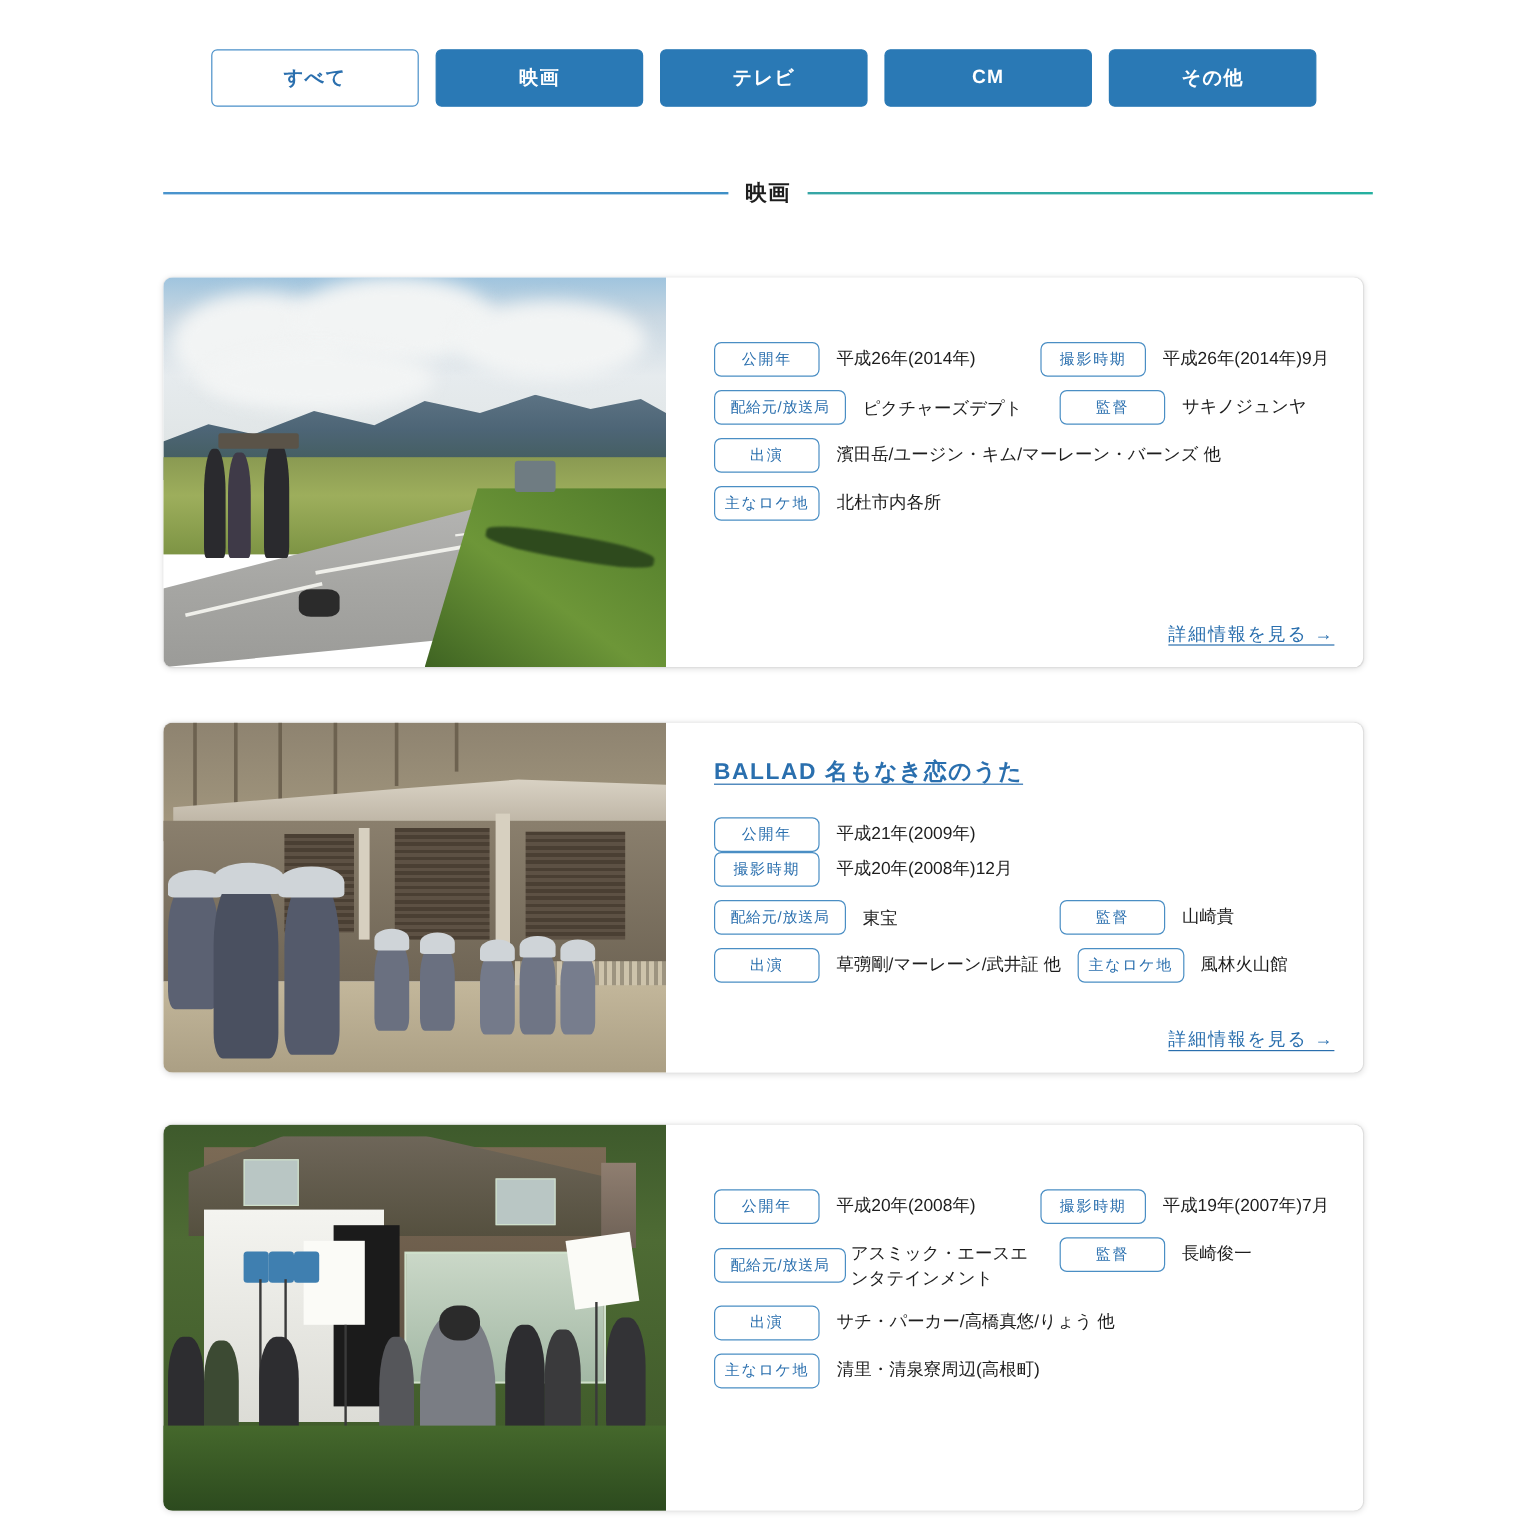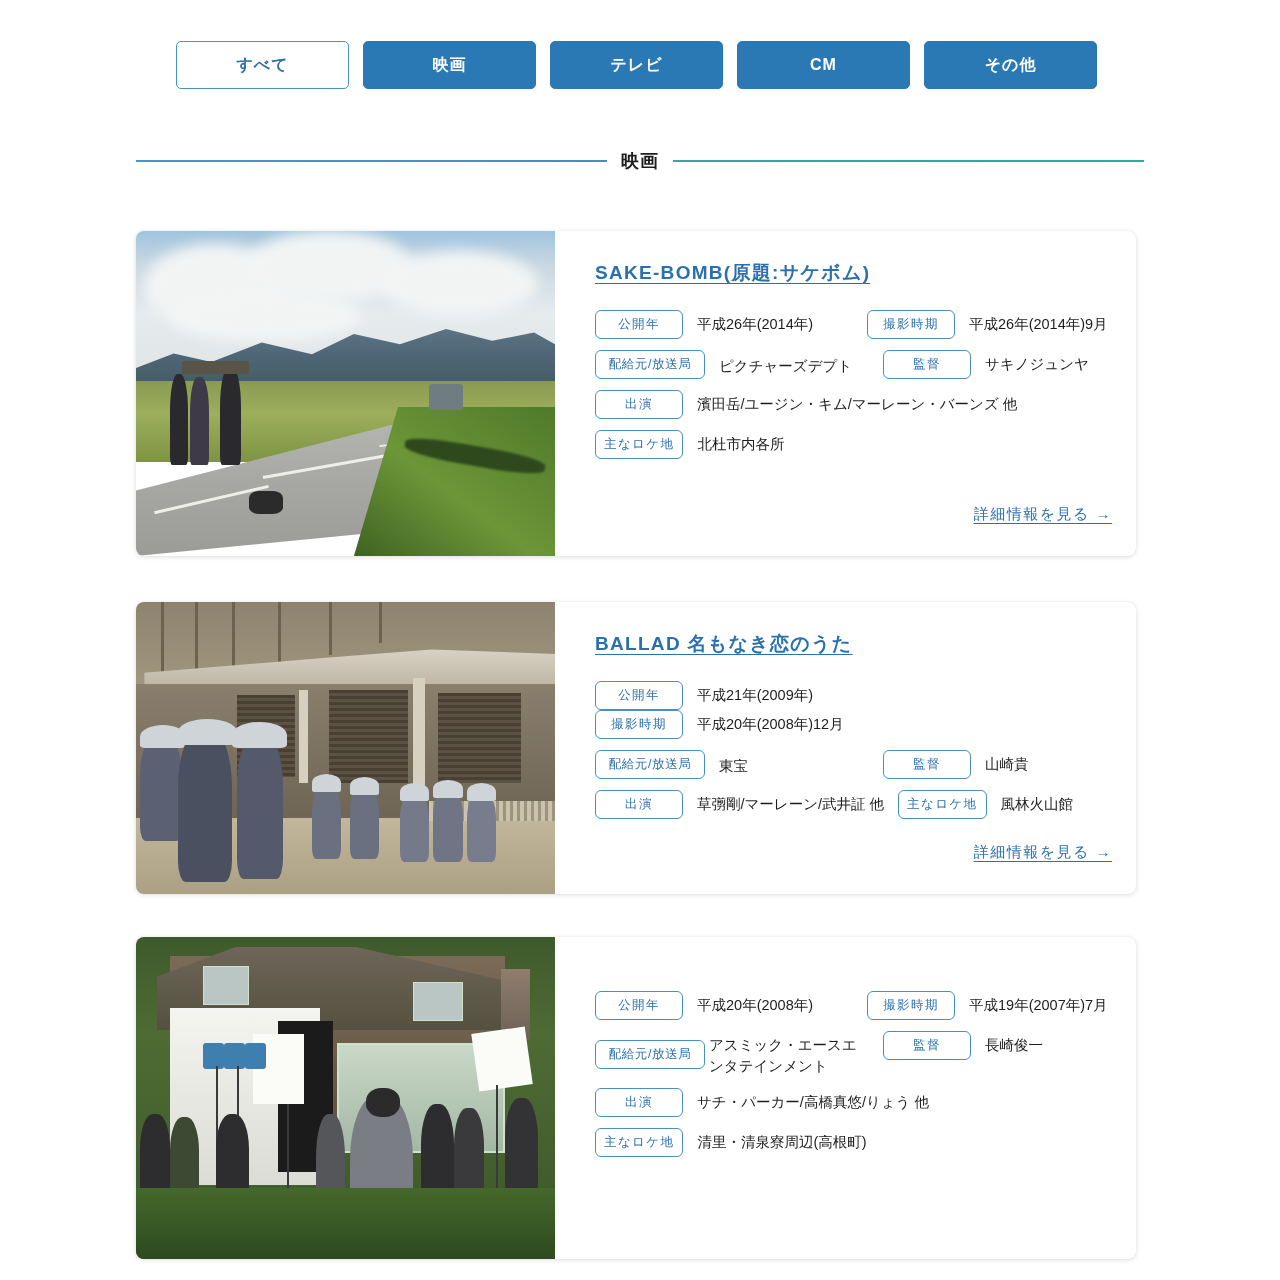--- a/index.html
+++ b/index.html
@@ -140,21 +140,21 @@
     padding-top: 4px;
     margin-left: 14px;
     white-space: pre-line;
   }
   .pair.c1 { width: 272px; }
   .pair.c1w { width: 288px; align-items: center; }
 
   .detail-link {
     position: absolute;
     right: 24px;
-    bottom: 32px;
+    bottom: 18px;
     font-size: 15px;
     color: #2a6fae;
     text-decoration: underline;
     text-underline-offset: 4px;
     letter-spacing: 1.5px;
     cursor: pointer;
     white-space: nowrap;
   }
 
   
@@ -271,21 +271,20 @@
         <div class="p1-ditch"></div>
         <div class="p1-van" style="left:70%;top:47%;width:8%;height:8%;"></div>
         <div class="p1-person" style="left:8%;top:44%;width:4.5%;height:28%;"></div>
         <div class="p1-person" style="left:13%;top:45%;width:4.5%;height:27%;background:#3f3a48;"></div>
         <div class="p1-person" style="left:20%;top:42%;width:5%;height:30%;"></div>
         <div class="p1-person" style="left:11%;top:40%;width:16%;height:4%;border-radius:2px;background:#5a5348;"></div>
         <div class="p1-person" style="left:27%;top:80%;width:8%;height:7%;border-radius:30%;background:#2b2b2b;"></div>
       </div>
     </div>
     <div class="card-body">
-      <div class="card-title link">SAKE-BOMB(原題:サケボム)</div>
       <div class="rows">
 
         <div class="row">
           <div class="pair c1">
             <span class="badge">公開年</span>
             <span class="val">平成26年(2014年)</span>
           </div>
           <div class="pair">
             <span class="badge">撮影時期</span>
             <span class="val">平成26年(2014年)9月</span>

